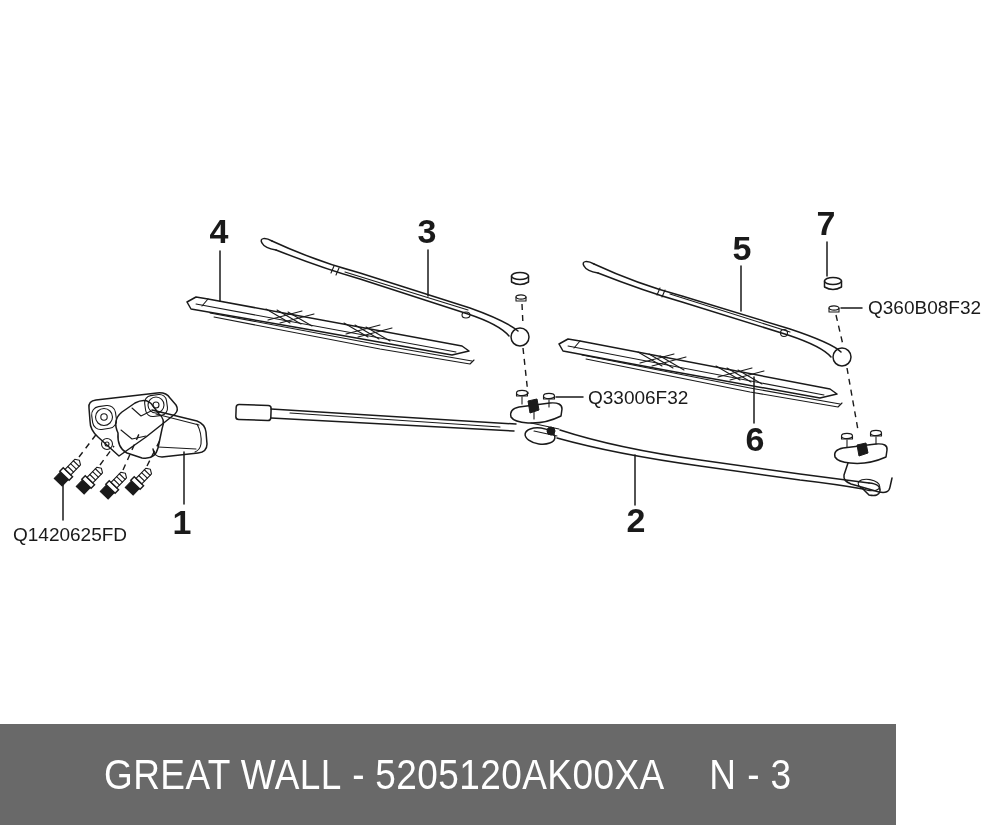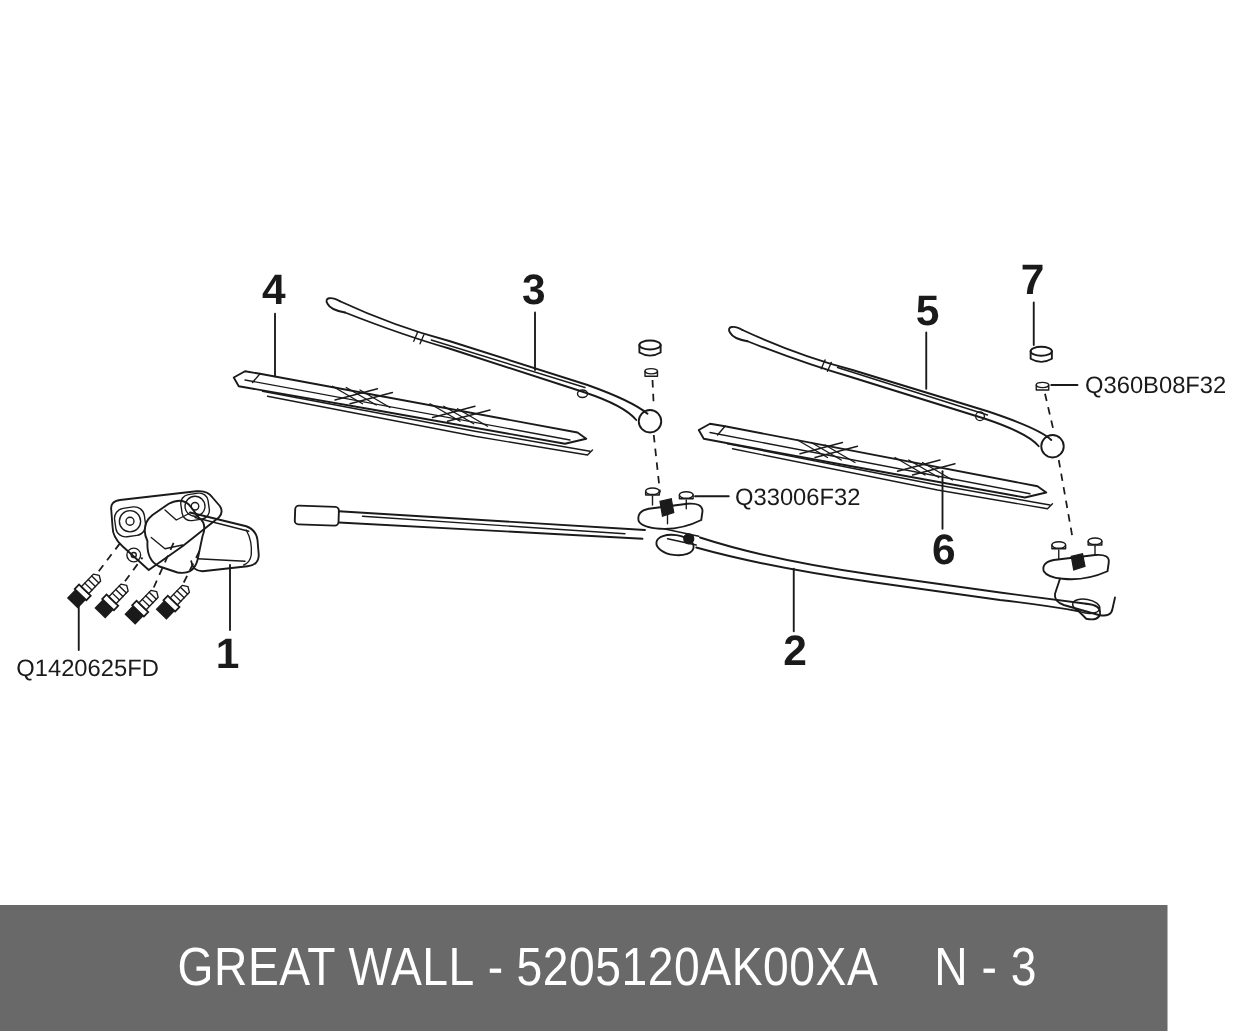--- a/index.html
+++ b/index.html
@@ -9,21 +9,21 @@
   
   .ln{fill:none;stroke:#1a1a1a;stroke-width:1.5;stroke-linecap:round;stroke-linejoin:round;}
   .thin{fill:none;stroke:#1a1a1a;stroke-width:1.1;stroke-linecap:round;stroke-linejoin:round;}
   .dash{fill:none;stroke:#1a1a1a;stroke-width:1.4;stroke-dasharray:6 5;stroke-linecap:butt;}
   .blk{fill:#1a1a1a;stroke:#1a1a1a;stroke-width:1;}
   .wht{fill:#ffffff;stroke:#1a1a1a;stroke-width:1.4;}
   .callout-num{font-family:"Liberation Sans",sans-serif;font-size:34px;font-weight:700;fill:#1a1a1a;}
   .part-code{font-family:"Liberation Sans",sans-serif;font-size:19px;font-weight:400;fill:#1a1a1a;}
   
   #footer{position:absolute;left:0;top:724px;width:896px;height:101px;background:#696969;
-          display:flex;align-items:center;justify-content:center;padding-left:38px;}
+          display:flex;align-items:center;justify-content:center;}
   #footer .bannerline{display:flex;align-items:baseline;color:#ffffff;font-size:43px;
           font-weight:400;transform:scaleX(0.86);transform-origin:center;white-space:pre;
           letter-spacing:0.5px;}
   #footer .sep{margin:0 12px;}
   #footer .pageref{margin-left:52px;}
 </style>
 </head>
 <body>
 
 <div id="screen">

